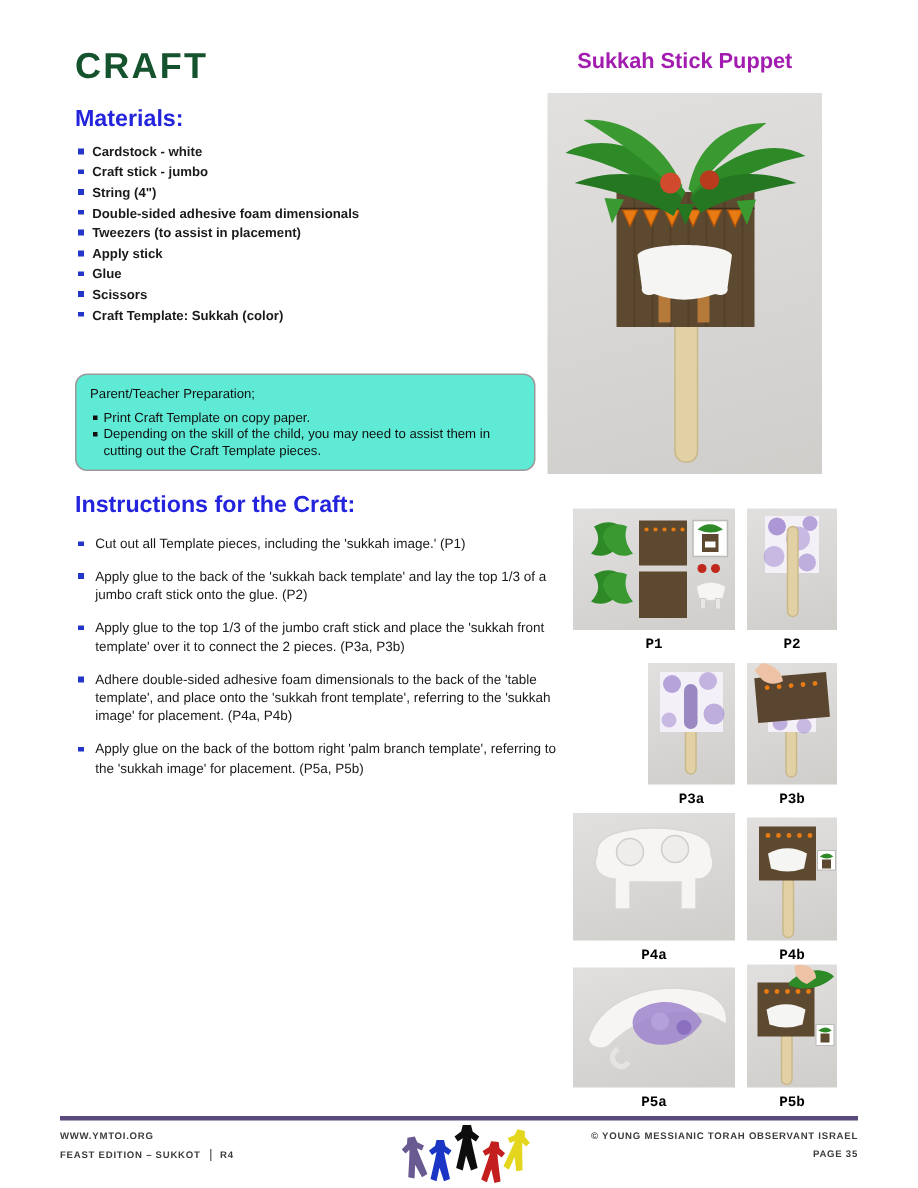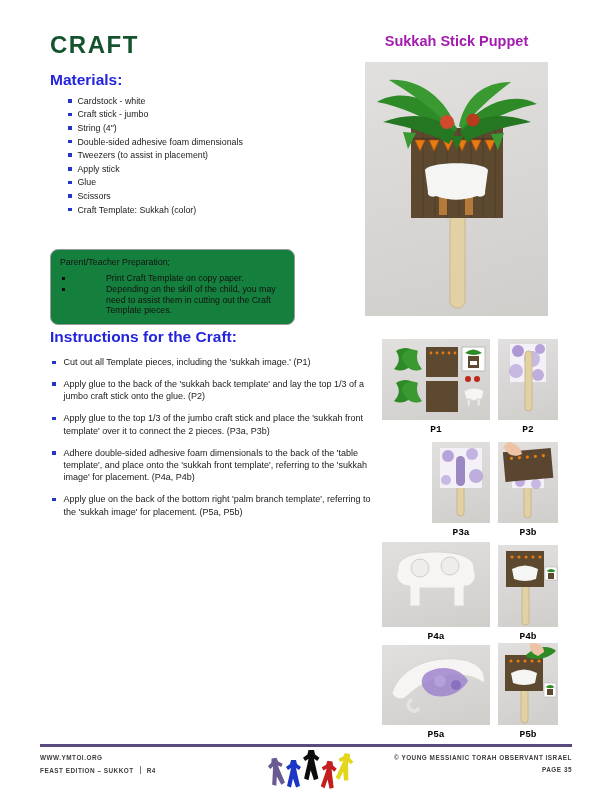--- a/index.html
+++ b/index.html
@@ -19,32 +19,32 @@
   }
   .puppet-title {
     left: 365px; top: 33px; width: 183px; text-align: center;
     font-size: 14.5px; font-weight: bold; color: #a21caf;
   }
   .sec-h { font-size: 15.5px; font-weight: bold; color: #2424dd; }
   #materials-h    { left: 50px; top: 71px; }
   #instructions-h { left: 50px; top: 328px; }
 
   
-  .mat-list { left: 68px; top: 94px; }
+  .mat-list { left: 52px; top: 94px; font-weight: bold; }
   .mat-item { display: flex; align-items: center; height: 13.6px; font-size: 8.8px; }
   .sq { width: 3.5px; height: 3.5px; background: #2336c9; margin-right: 6px; flex: 0 0 auto; }
 
   
   .prep-box {
-    left: 50px; top: 249px; width: 245px;
+    left: 50px; top: 249px; width: 307px;
     border: 1.2px solid #9a9a9a; border-radius: 8px;
-    padding: 7px 9px 8px 9px; font-size: 8.8px; color: #111; background: #15803d;
+    padding: 7px 9px 8px 9px; font-size: 8.8px; color: #111; background: #5eead4;
   }
   .prep-h { margin-bottom: 6px; }
-  .prep-item { display: flex; line-height: 10.8px; gap: 37px; }
+  .prep-item { display: flex; line-height: 10.8px; }
   .bsq { width: 3px; height: 3px; background: #111; margin: 4px 4px 0 2px; flex: 0 0 auto; }
 
   
   .ins-list { left: 52px; top: 356px; width: 322px; }
   .ins-item { display: flex; margin-bottom: 9.5px; font-size: 9px; line-height: 12.4px; }
   .ins-item .sq { margin-top: 4.5px; margin-right: 8px; }
 
   
   .photo {
     position: absolute; overflow: hidden;

